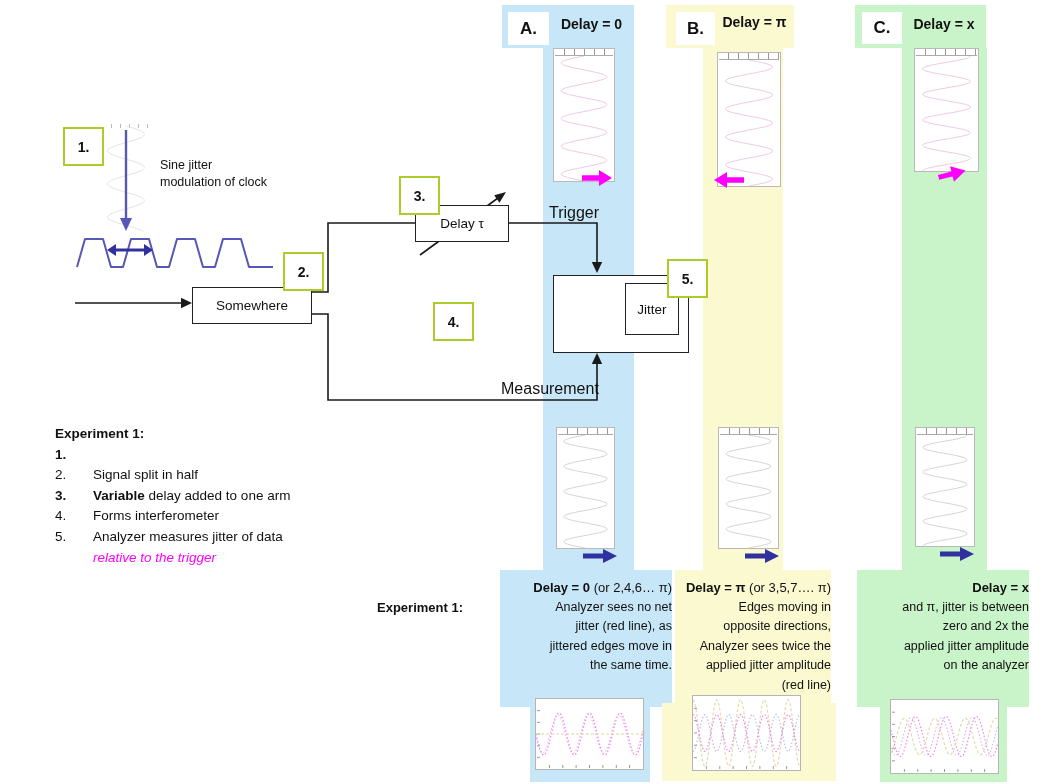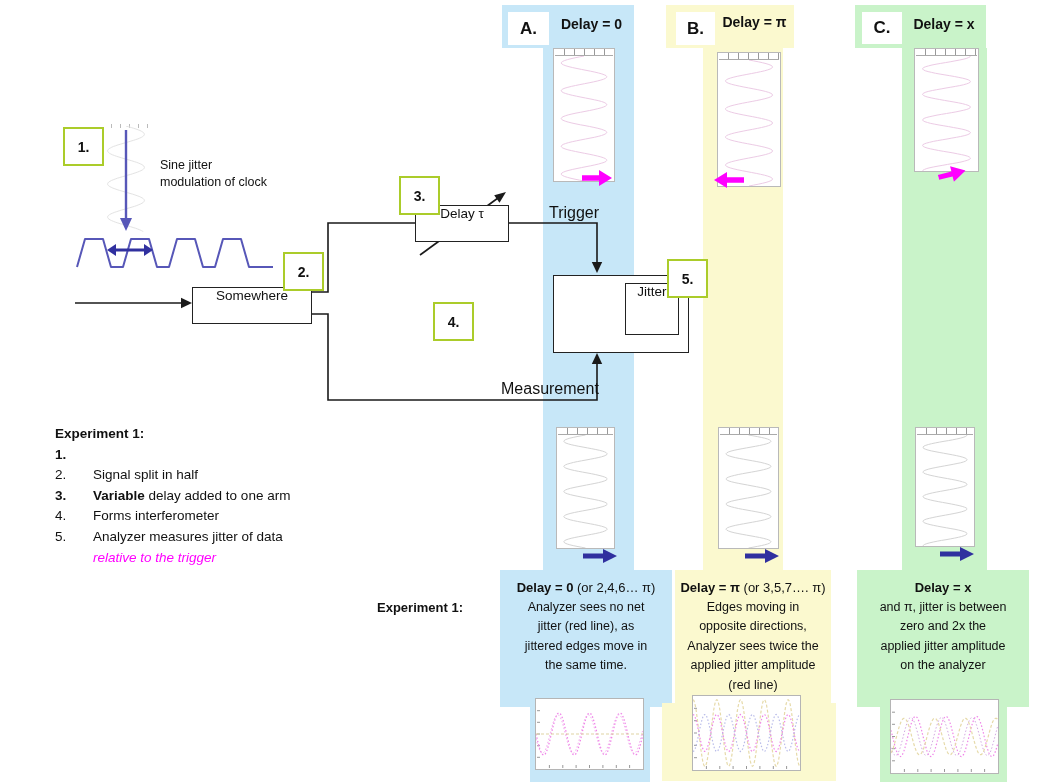--- a/index.html
+++ b/index.html
@@ -18,33 +18,33 @@
   
   .panel{position:absolute;background:#fff;border:1px solid #b9b9b9;z-index:1;}
   .ruler{position:absolute;left:1px;right:1px;top:0;height:6px;border-bottom:1px solid #aaa;
          background:repeating-linear-gradient(90deg,#fff 0 9px,#999 9px 10px);}
   .wavebox{position:absolute;overflow:hidden;}
   .arrow{position:absolute;z-index:2;line-height:0;}
   
   .connectors{position:absolute;left:0;top:0;z-index:2;pointer-events:none;}
   
   .comp{position:absolute;background:#fff;border:1.7px solid #222;z-index:3;
-        display:flex;justify-content:center;font-size:13.5px;}
+        display:flex;align-items:center;justify-content:center;font-size:13.5px;}
   .comp.big{border-width:1.9px;}
   .stepbox{position:absolute;width:37px;height:35px;background:#fff;border:2px solid var(--step-border);
            z-index:4;display:flex;align-items:center;justify-content:center;font-weight:bold;font-size:14px;}
   .smalllabel{position:absolute;z-index:2;font-size:16px;}
   
   .xlist{position:absolute;left:55px;top:424px;width:335px;z-index:1;font-size:13.5px;line-height:20.6px;}
   .xtitle{font-weight:bold;}
   .li{display:grid;grid-template-columns:38px 1fr;}
   .b{font-weight:bold;}
   .note{color:var(--magenta);font-style:italic;}
   
-  .colblock{position:absolute;z-index:1;text-align:center;font-size:12.5px;line-height:19.5px;padding-top:8px;box-sizing:border-box;}
+  .colblock{position:absolute;z-index:1;text-align:right;font-size:12.5px;line-height:19.5px;padding-top:8px;box-sizing:border-box;}
   .colblock .title{font-size:13px;}
   .colfoot{position:absolute;z-index:1;}
   .plot{position:absolute;background:#fff;border:1px solid #b5b5b5;z-index:2;}
   .botlabel{position:absolute;z-index:1;font-weight:bold;font-size:13px;}
 </style>
 </head>
 <body>
 
 <div class="stage">
 

